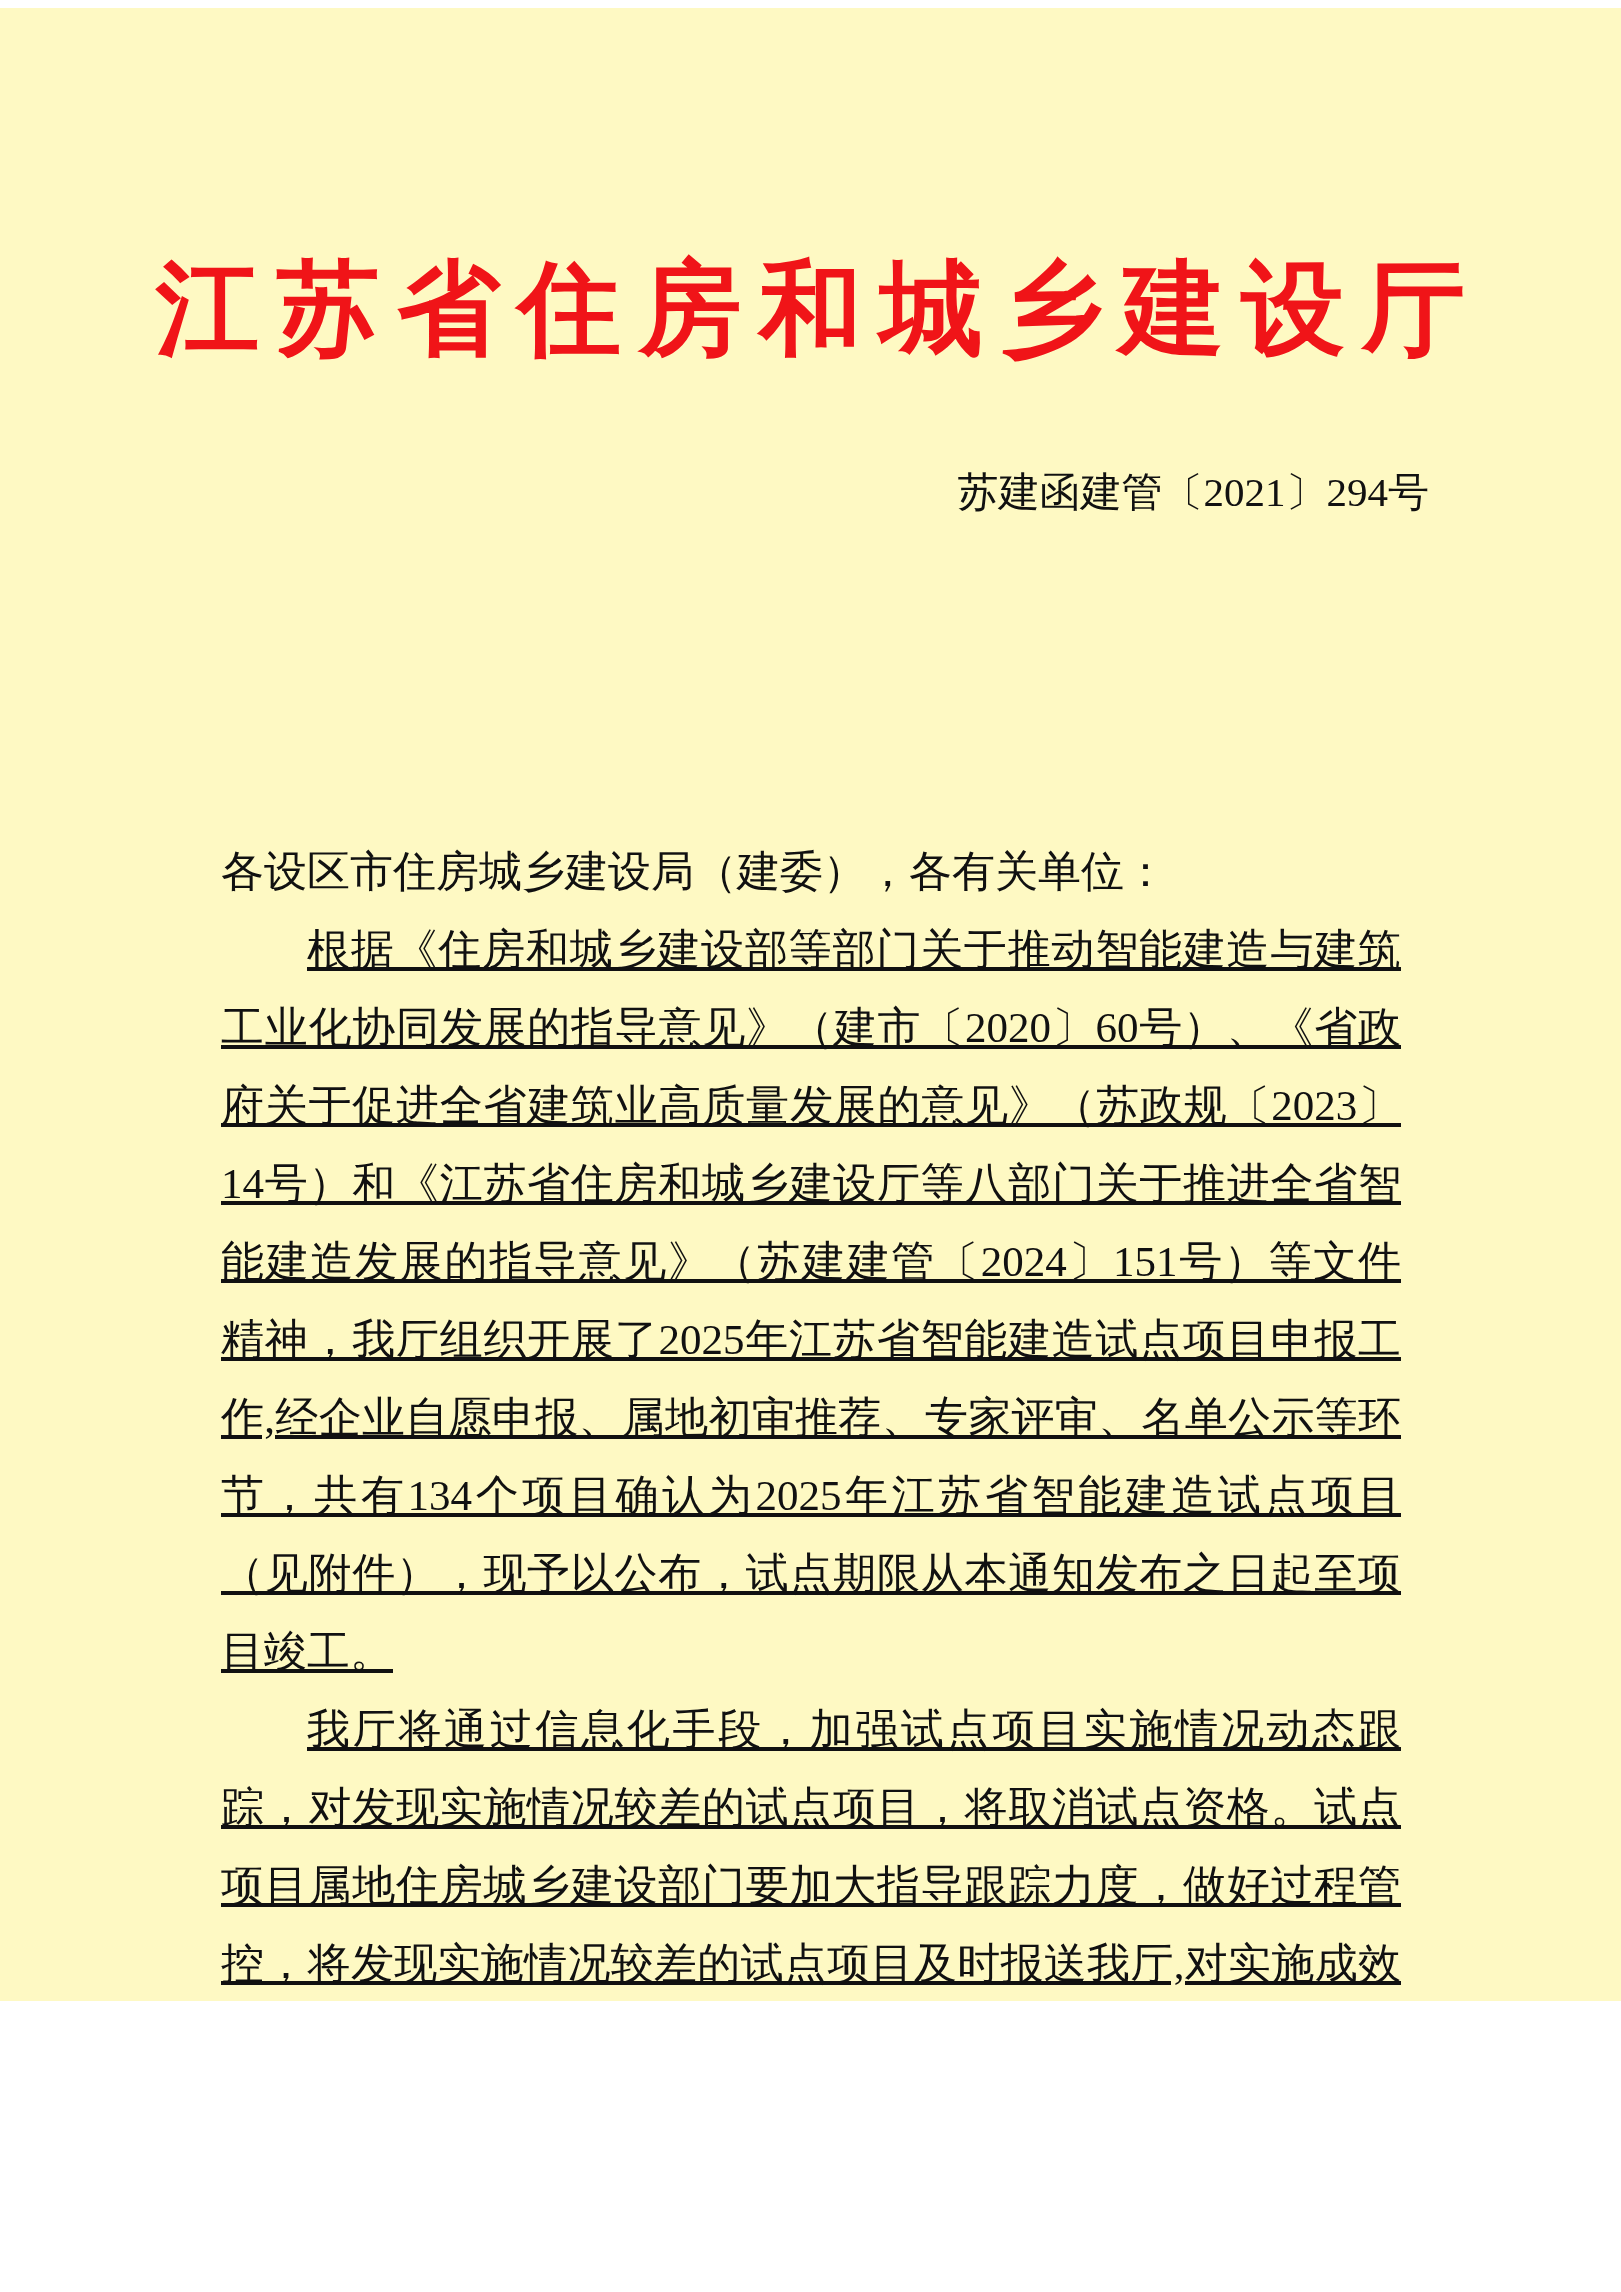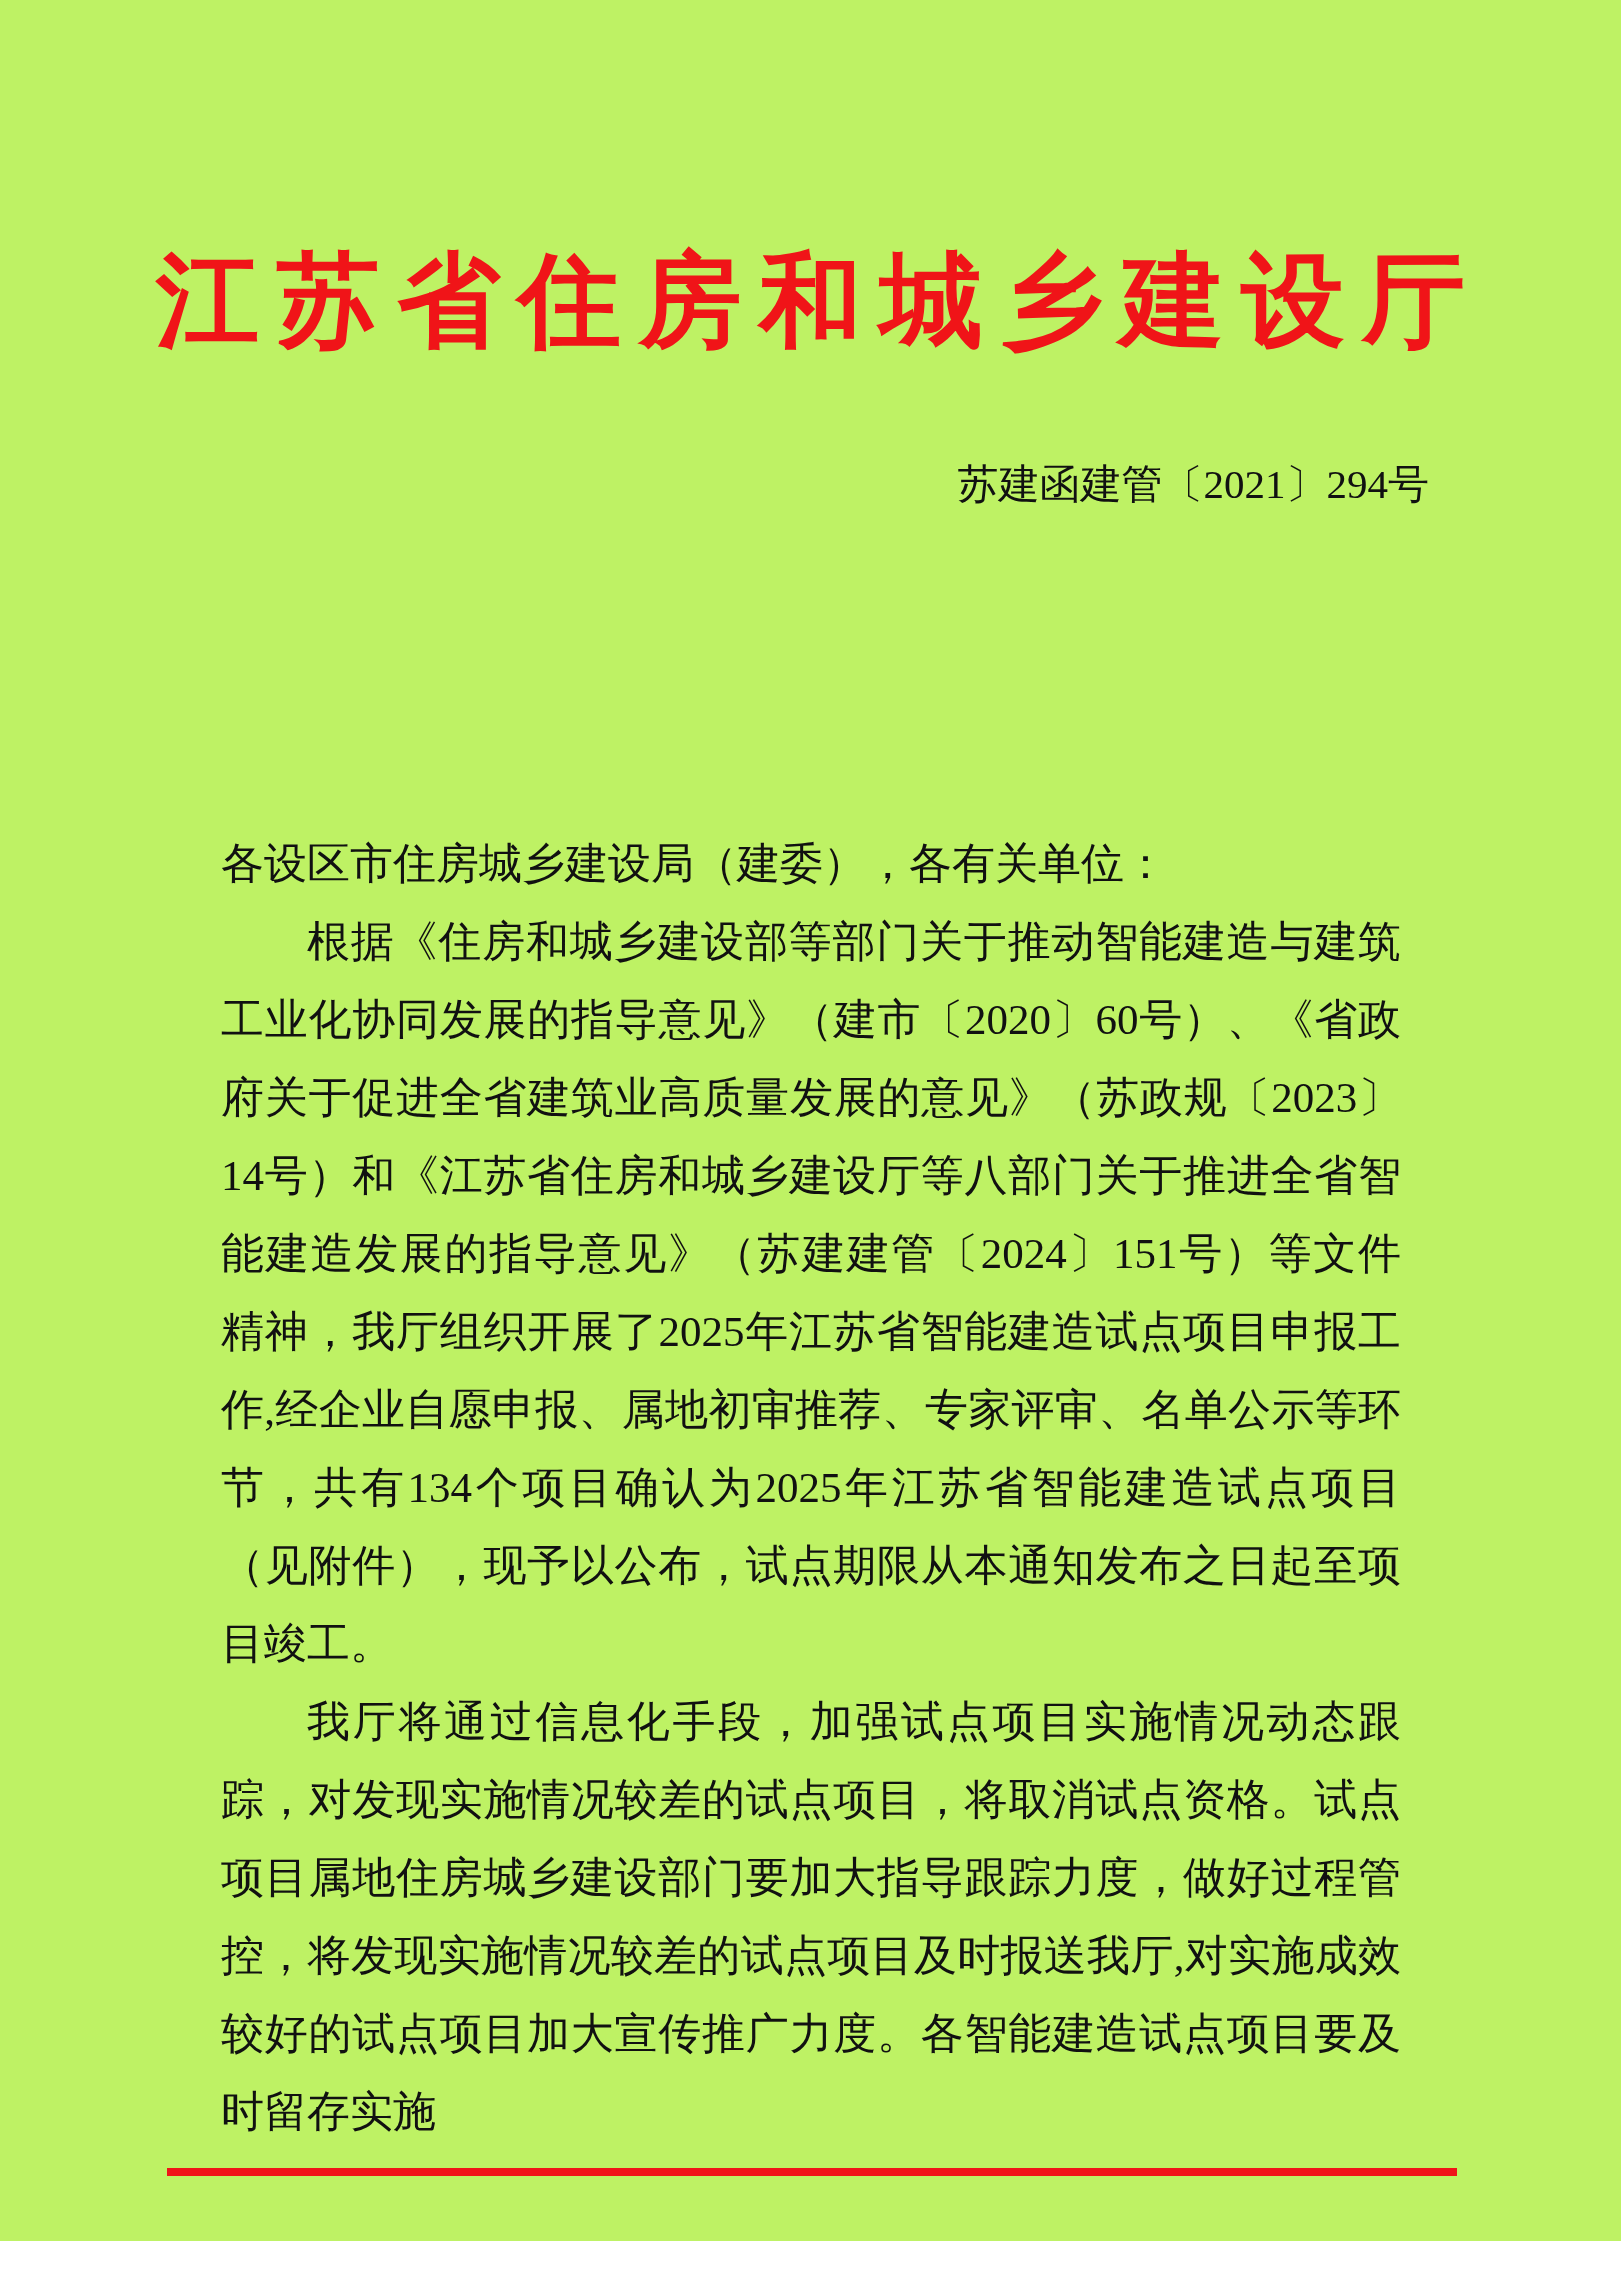--- a/index.html
+++ b/index.html
@@ -3,24 +3,24 @@
 <meta charset="utf-8">
 <style>
   :root { --red: #f01418; --ink: #111; }
   * { margin: 0; padding: 0; box-sizing: border-box; }
   html, body { background: #ffffff; }
   body { font-family: "Liberation Serif", "DejaVu Serif", serif; color: var(--ink); }
 
   .page {
     position: relative;
     width: 1621px;
-    height: 2241px;
-    background: #bef264;
+    height: 1993px;
+    background: #fef9c3;
     overflow: hidden;
-    margin: 0 auto;
+    margin: 8px auto;
   }
 
   .red-header {
     position: absolute;
     top: 233px;
     left: 0;
     width: 100%;
     text-align: center;
     color: var(--red);
     font-weight: bold;
@@ -54,21 +54,21 @@
   .doc-body {
     position: absolute;
     top: 825px;
     left: 221px;
     width: 1180px;
     font-size: 43px;
     line-height: 78px;
     color: var(--ink);
   }
   .doc-body p { text-align: justify; }
-  .doc-body p.indent { text-indent: 2em; }
+  .doc-body p.indent { text-indent: 2em; text-decoration: underline; }
 
   .bottom-rule {
     position: absolute;
     left: 167px;
     top: 2168px;
     width: 1290px;
     height: 7.8px;
     background: var(--red);
   }
 </style>

